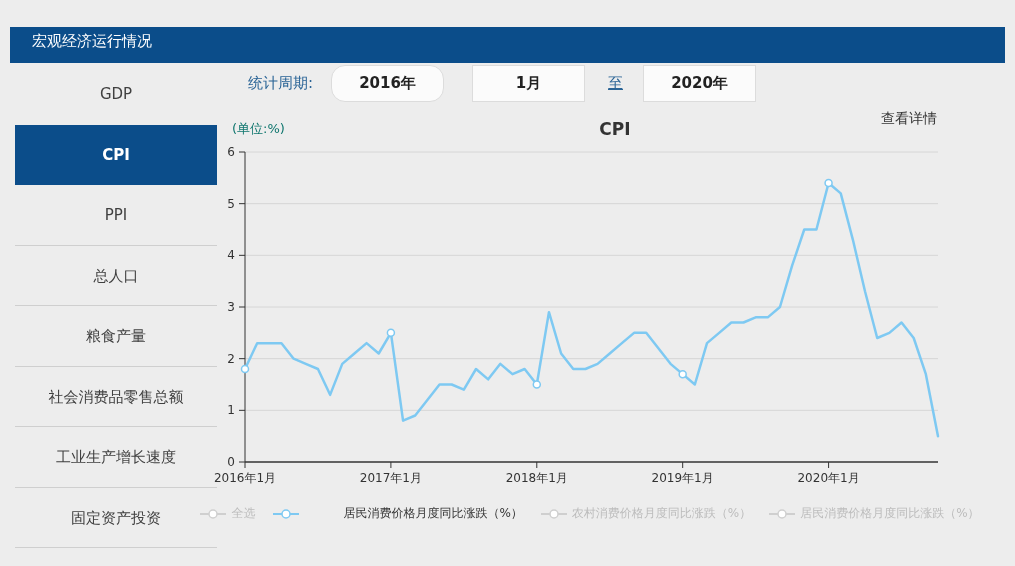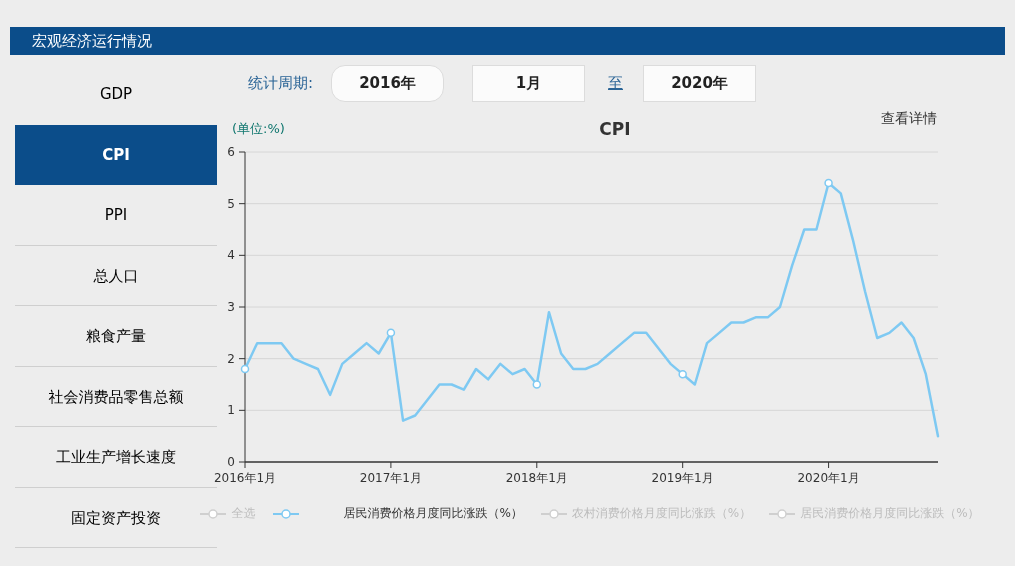--- a/index.html
+++ b/index.html
@@ -1,22 +1,22 @@
 <!DOCTYPE html>
 <html><head>
 <meta charset="utf-8">
 <style>
   html,body{margin:0;padding:0;background:#e9e9e9;}
   .page{position:relative;width:1015px;height:566px;background:#ededed;overflow:hidden;
         font-family:"DejaVu Sans","Liberation Sans",sans-serif;}
-  .header{position:absolute;left:10px;top:27px;width:995px;height:28px;background:#0b4d8a;
+  .header{position:absolute;left:10px;top:27px;width:995px;height:36px;background:#0b4d8a;
           color:#fff;font-size:15px;line-height:28px;padding-left:22px;box-sizing:border-box;}
   .sidebar{position:absolute;left:15px;top:64px;width:202px;}
   .sidebar ul{list-style:none;margin:0;padding:0;}
-  .side-item{height:60.5px;line-height:60.5px;text-align:center;font-size:15px;color:#000000;
+  .side-item{height:60.5px;line-height:60.5px;text-align:center;font-size:15px;color:#404040;
              border-bottom:1px solid #cfcfcf;box-sizing:border-box;cursor:pointer;}
   .side-item:first-child{border-bottom-color:transparent;}
   .side-item.active{background:#0b4d8a;color:#fff;border-bottom-color:transparent;font-weight:bold;}
   .period-label{position:absolute;left:248px;top:74px;font-size:15px;color:#2a6496;}
   .sel{position:absolute;top:65px;width:113px;height:37px;background:#fbfbfb;border:1px solid #dcdcdc;
        box-sizing:border-box;text-align:center;line-height:35px;font-weight:bold;font-size:15px;
        color:#222;cursor:pointer;}
   .sel-start-year{left:331px;border-radius:14px;} .sel-start-month{left:472px;}
   .sel-end-year{left:643px;} .sel-end-month{left:768px;}
   .to-label{position:absolute;left:608px;top:74px;font-size:15px;color:#2a6496;text-decoration:underline;cursor:pointer;}

